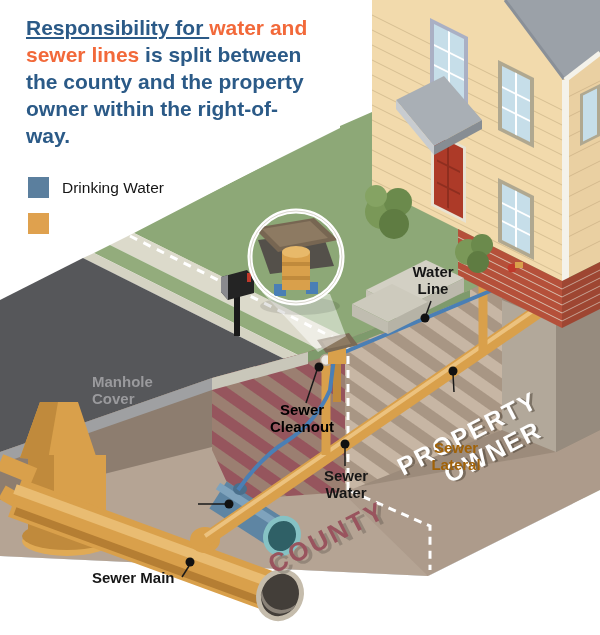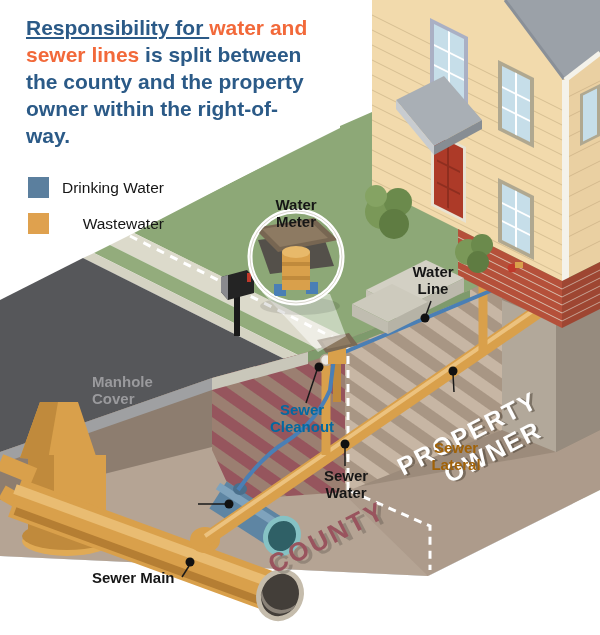--- a/index.html
+++ b/index.html
@@ -321,25 +321,23 @@
   <span style="color: rgb(43, 90, 135); text-decoration: underline;">Responsibility for </span><span style="color: rgb(242, 105, 58);">water and sewer lines</span><span style="color: rgb(43, 90, 135); text-align: center;"> is split between the county and the property owner within the right-of-way.</span>
 </div>
 
 <div id="legend">
   <div class="leg-row">
     <div class="leg-swatch" style="background-color: rgb(91, 127, 158);"></div>
     <div class="leg-label">Drinking Water</div>
   </div>
   <div class="leg-row">
     <div class="leg-swatch" style="background-color: rgb(223, 161, 78);"></div>
-    <div class="leg-label">Wastewater</div>
   </div>
 </div>
 
-<div class="lbl" style="left: 262px; top: 197px; width: 68px; color: rgb(22, 22, 22);">Water Meter</div>
 <div class="lbl ta-left" style="left: 92px; top: 374px; width: 92px; color: rgb(154, 154, 157);">Manhole Cover</div>
 <div class="lbl" style="left: 402px; top: 264px; width: 62px; color: rgb(22, 22, 22);">Water Line</div>
-<div class="lbl" style="left: 258px; top: 402px; width: 88px; color: #0369a1;">Sewer Cleanout</div>
+<div class="lbl" style="left: 258px; top: 402px; width: 88px; color: #000000;">Sewer Cleanout</div>
 <div class="lbl" style="left: 424px; top: 408px; width: 64px; color: #a16207; margin-top: 32px;">Sewer Lateral</div>
 <div class="lbl" style="left: 314px; top: 468px; width: 64px; color: rgb(22, 22, 22);">Sewer Water</div>
 <div class="lbl nowrap" style="left: 92px; top: 570px; color: rgb(22, 22, 22);">Sewer Main</div>
 
 </div>
 
 </body></html>

